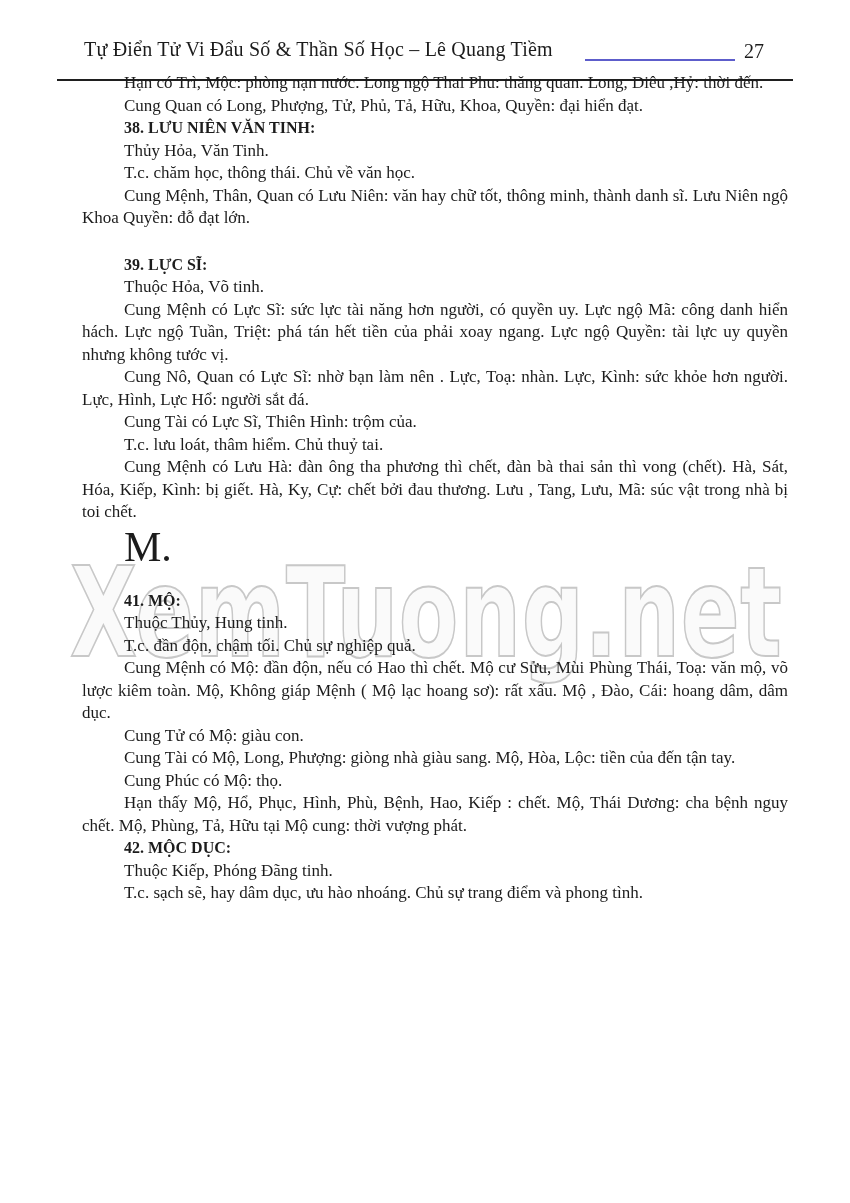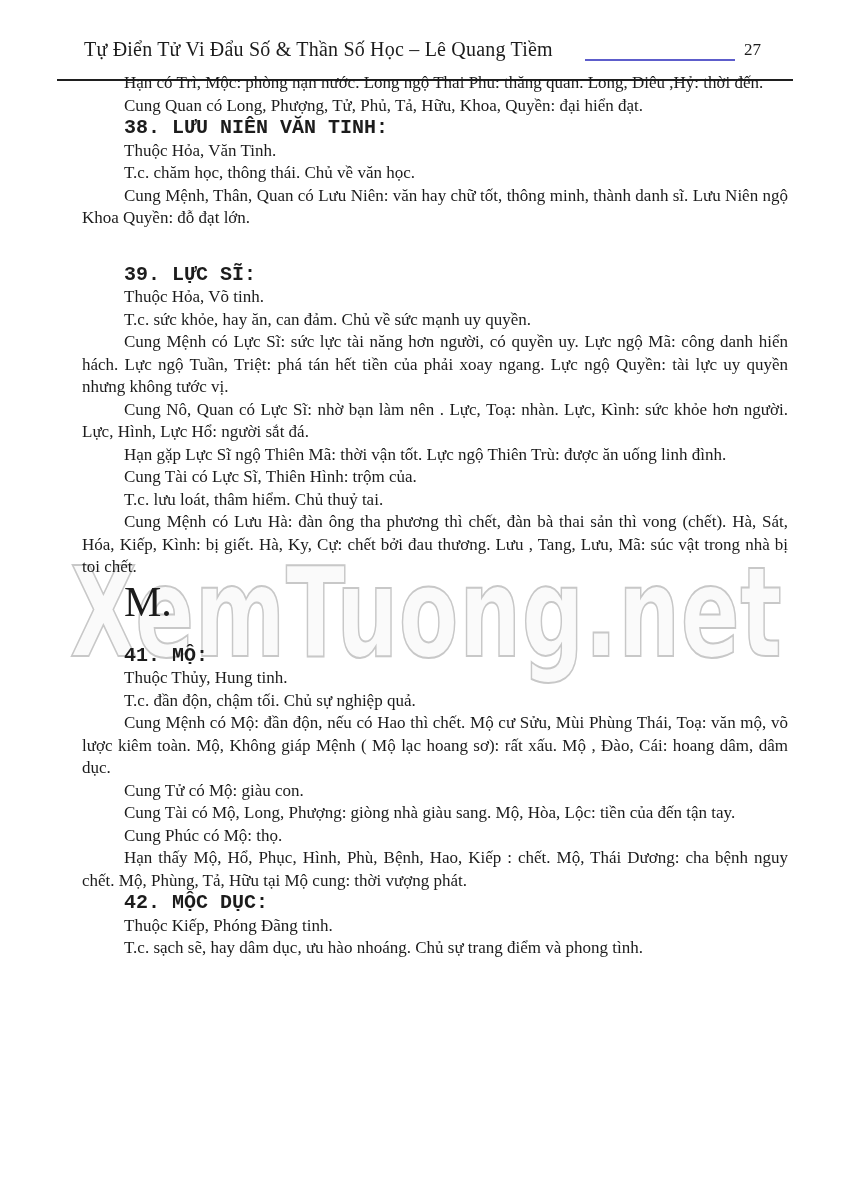--- a/index.html
+++ b/index.html
@@ -24,21 +24,21 @@
   }
   .hdr-underline {
     position: absolute;
     left: 585px; top: 59px;
     width: 150px; height: 2px;
     background: #5d5dcb;
   }
   .hdr-pagenum {
     position: absolute;
     left: 744px; top: 40px;
-    font-size: 17px;
+    font-size: 20px;
   }
   .hdr-rule {
     position: absolute;
     left: 57px; top: 79px;
     width: 736px; height: 2px;
     background: #1f1f1f;
   }
 
   
   .watermark {
@@ -65,26 +65,25 @@
     width: 706px;
     z-index: 1;
     font-size: 17px;
     line-height: 22.5px;
     text-align: justify;
   }
   .content p { margin: 0; text-indent: 42px; }
   .sec-heading {
     margin: 22px 0 0 0;
     font-weight: bold;
-    font-size: 20px;
+    font-size: 16px;
     text-indent: 0;
     text-align: left;
-    font-family: Liberation Mono, monospace;
   }
-  .sec-heading.sec-39 { margin-top: 34px; }
+  .sec-heading.sec-39 { margin-top: 24px; }
   .sec-heading.sec-41 { margin-top: 20px; }
   .letter-heading {
     margin: 20px 0 2px 0;
     font-size: 42px;
     line-height: 46px;
     font-weight: normal;
     text-indent: 0;
     text-align: left;
   }
 
@@ -118,30 +117,28 @@
   <div class="hdr-rule"></div>
 
   <div class="watermark">XemTuong.net</div>
 
   <div class="content">
 
     <p>Hạn có Trì, Mộc: phòng nạn nước. Long ngộ Thai Phu: thăng quan. Long, Diêu ,Hỷ: thời đến.</p>
     <p>Cung Quan có Long, Phượng, Tử, Phủ, Tả, Hữu, Khoa, Quyền: đại hiển đạt.</p>
 
     <p class="sec-heading">38. LƯU NIÊN VĂN TINH:</p>
-    <p>Thuộc Hỏa, Văn Tinh.</p>
+    <p>Thủy Hỏa, Văn Tinh.</p>
     <p>T.c. chăm học, thông thái. Chủ về văn học.</p>
     <p>Cung Mệnh, Thân, Quan có Lưu Niên: văn hay chữ tốt, thông minh, thành danh sĩ. Lưu Niên ngộ Khoa Quyền: đỗ đạt lớn.</p>
 
     <p class="sec-heading sec-39">39. LỰC SĨ:</p>
     <p>Thuộc Hỏa, Võ tinh.</p>
-    <p>T.c. sức khỏe, hay ăn, can đảm. Chủ về sức mạnh uy quyền.</p>
     <p>Cung Mệnh có Lực Sĩ: sức lực tài năng hơn người, có quyền uy. Lực ngộ Mã: công danh hiển hách. Lực ngộ Tuần, Triệt: phá tán hết tiền của phải xoay ngang. Lực ngộ Quyền: tài lực uy quyền nhưng không tước vị.</p>
     <p>Cung Nô, Quan có Lực Sĩ: nhờ bạn làm nên . Lực, Toạ: nhàn. Lực, Kình: sức khỏe hơn người. Lực, Hình, Lực Hổ: người sắt đá.</p>
-    <p>Hạn gặp Lực Sĩ ngộ Thiên Mã: thời vận tốt. Lực ngộ Thiên Trù: được ăn uống linh đình.</p>
     <p>Cung Tài có Lực Sĩ, Thiên Hình: trộm của.</p>
     <p>T.c. lưu loát, thâm hiểm. Chủ thuỷ tai.</p>
     <p>Cung Mệnh có Lưu Hà: đàn ông tha phương thì chết, đàn bà thai sản thì vong (chết). Hà, Sát, Hóa, Kiếp, Kình: bị giết. Hà, Ky, Cự: chết bởi đau thương. Lưu , Tang, Lưu, Mã: súc vật trong nhà bị toi chết.</p>
 
     <p class="letter-heading">M.</p>
 
     <p class="sec-heading sec-41">41. MỘ:</p>
     <p>Thuộc Thủy, Hung tinh.</p>
     <p>T.c. đần độn, chậm tối. Chủ sự nghiệp quả.</p>
     <p>Cung Mệnh có Mộ: đần độn, nếu có Hao thì chết. Mộ cư Sửu, Mùi Phùng Thái, Toạ: văn mộ, võ lược kiêm toàn. Mộ, Không giáp Mệnh ( Mộ lạc hoang sơ): rất xấu. Mộ , Đào, Cái: hoang dâm, dâm dục.</p>

